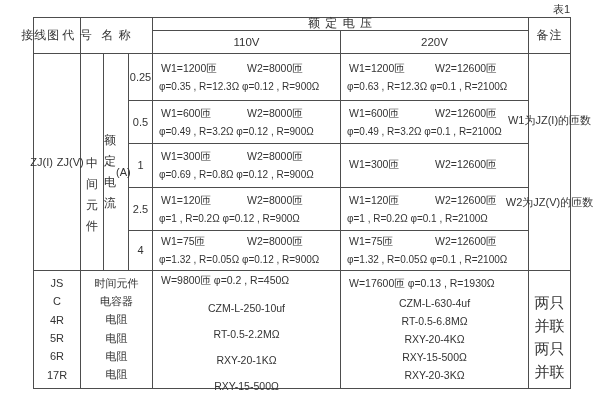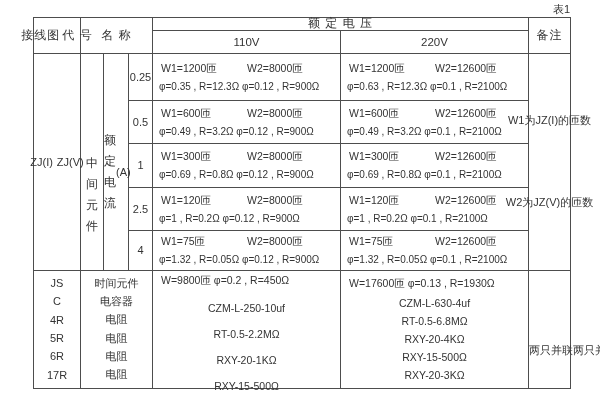--- a/index.html
+++ b/index.html
@@ -52,21 +52,21 @@
   }
   .botvals div { text-align:center; }
   .botvals div.jsline { text-align:left; padding-left:8px; }
   .stack6 {
     flex-direction:column;
     justify-content:space-around;
     align-items:center;
     font-size:11px;
     padding:2px 0;
   }
-  .rstack { flex-direction:row; justify-content:space-around; font-size:11px;margin-top:12px; }
+  .rstack { flex-direction:column; justify-content:space-around; font-size:15px; }
   .tbl-label { position:absolute; font-size:11px; color:#333; }
 </style>
 </head>
 <body>
 
 <div class="page">
 
   <div class="tbl-label" style="left:540px; top:2px; width:30px; text-align:right;">表1</div>
 
   <div>
@@ -174,21 +174,20 @@
         <span class="w1">W1=600匝</span>
         <span>W2=12600匝</span>
       </div>
     <div class="dl2">φ=0.49 , R=3.2Ω φ=0.1 , R=2100Ω</div>
   </div>
   <div class="cell datacell" style="left:341px; top:143px; width:187px; height:44px;">
     <div class="dl1">
         <span class="w1">W1=300匝</span>
         <span>W2=12600匝</span>
       </div>
-    <div class="dl2">φ=0.69 , R=0.8Ω  φ=0.1 , R=2100Ω</div>
   </div>
   <div class="cell datacell" style="left:341px; top:187px; width:187px; height:43px;">
     <div class="dl1">
         <span class="w1">W1=120匝</span>
         <span>W2=12600匝</span>
       </div>
     <div class="dl2">φ=1 , R=0.2Ω    φ=0.1 , R=2100Ω</div>
   </div>
   <div class="cell datacell" style="left:341px; top:230px; width:187px; height:40px;">
     <div class="dl1">

